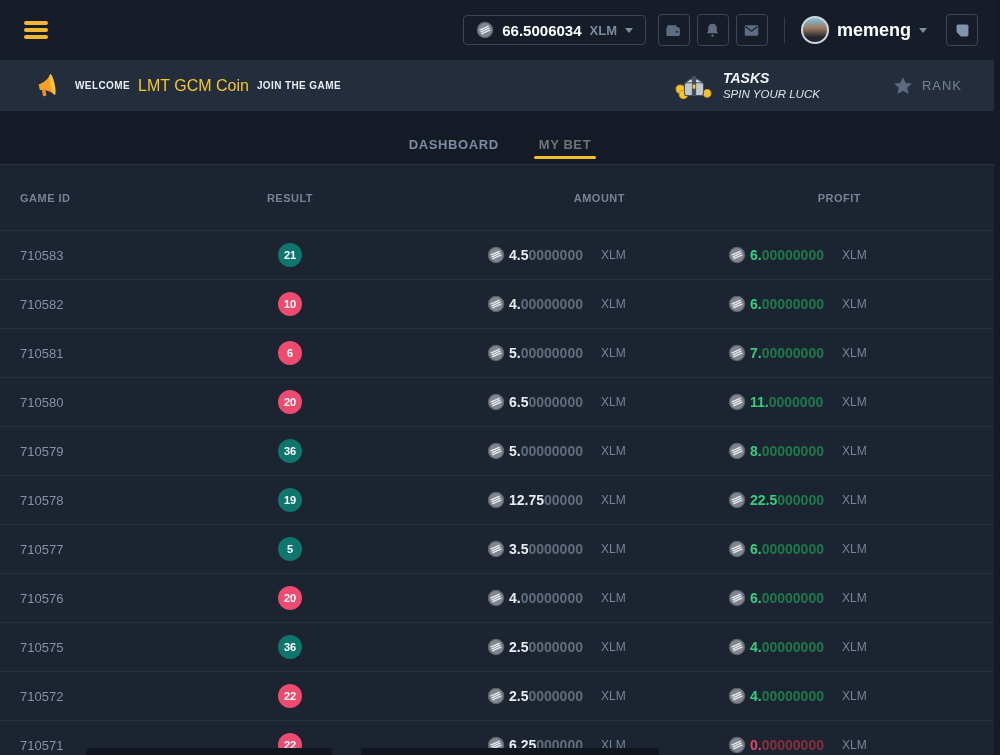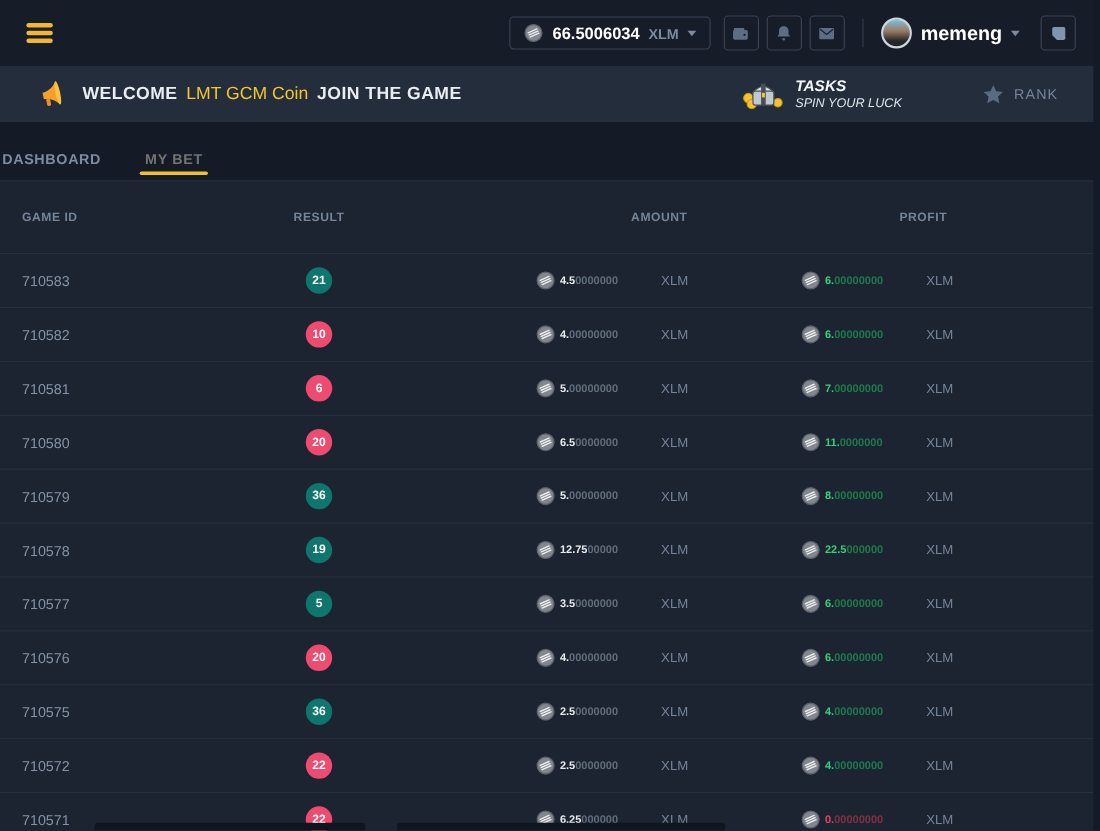--- a/index.html
+++ b/index.html
@@ -21,48 +21,48 @@
   .icon-btn { width:32px; height:32px; border:1px solid #3a4557; border-radius:4px; background:transparent; display:flex; align-items:center; justify-content:center; padding:0; cursor:pointer; }
   .v-divider { width:1px; height:26px; background:#323d4d; margin:0 9px; }
   .user { display:flex; align-items:center; gap:8px; margin-right:12px; cursor:pointer; }
   .avatar { width:28px; height:28px; border-radius:50%; border:2px solid #cdd5dd;
     background: linear-gradient(180deg,#7dc3de 0%, #9b7b63 42%, #23272c 80%); }
   .username { color:#ffffff; font-weight:bold; font-size:18px; }
   
   .banner { height:51px; background:#232d3b; display:flex; align-items:center; padding:0 34px; }
   .banner-left { display:flex; align-items:center; gap:14px; }
   .welcome-text { display:flex; align-items:center; gap:8px; white-space:nowrap; }
-  .w-plain { font-size:16px; font-weight:bold; color:#e9edf2; letter-spacing:.4px; }
+  .w-plain { font-size:10px; font-weight:bold; color:#e9edf2; letter-spacing:.4px; }
   .coin-name { font-size:16px; font-weight:normal; color:#f6c62d; }
   .banner-right { margin-left:auto; display:flex; align-items:center; gap:72px; padding-right:4px; }
   .tasks { display:flex; align-items:center; gap:10px; cursor:pointer; }
   .tasks-text { font-style:italic; line-height:1.25; }
   .tasks-title { font-size:14px; font-weight:bold; color:#f2f5f8; }
   .tasks-sub { font-size:11.5px; color:#dde4eb; }
   .rank { display:flex; align-items:center; gap:8px; color:#75849a; font-size:13px; letter-spacing:1px; cursor:pointer; }
   
-  .tabs-section { height:54px; background:#141b27; border-bottom:1px solid #2a3444; display:flex; justify-content:flex-start; align-items:flex-end; gap:36px; }
+  .tabs-section { height:54px; background:#141b27; border-bottom:1px solid #2a3444; display:flex; justify-content:center; align-items:flex-end; gap:36px; }
   .tab { padding:0 2px 12px; position:relative; color:#7e8ca1; font-size:13px; font-weight:bold; letter-spacing:.6px; cursor:pointer; }
   .tab.active { color:#737373; }
   .tab.active::after { content:""; position:absolute; left:-3px; right:-3px; bottom:5px; height:3px; background:#f2c029; border-radius:2px; }
   
   .table-head { height:65px; display:flex; align-items:center; color:#76849a; font-size:11px; font-weight:bold; letter-spacing:.5px; }
   .h-id { flex:0 0 245px; padding-left:20px; }
   .h-result { flex:0 0 90px; text-align:center; }
   .h-amount { flex:0 0 295px; text-align:right; padding-right:5px; }
   .h-profit { flex:0 0 236px; text-align:right; padding-right:5px; }
   .trow { height:49px; display:flex; align-items:center; border-top:1px solid #27303f; color:#8492a6; font-size:13px; }
   .c-id { flex:0 0 245px; padding-left:20px; }
   .c-result { flex:0 0 90px; display:flex; justify-content:center; }
   .c-amount { flex:0 0 295px; display:flex; align-items:center; gap:4px; padding-left:152px; }
   .c-profit { flex:0 0 236px; display:flex; align-items:center; gap:4px; padding-left:98px; }
   .badge { min-width:24px; height:24px; padding:0 4px; border-radius:50%; display:flex; align-items:center; justify-content:center; color:#fff; font-size:11px; font-weight:bold; }
   .badge.dark { background:#0f766e; }
   .badge.red  { background:#ee4b70; }
-  .num { font-size:10px; font-weight:bold; width:88px; white-space:nowrap; }
+  .num { font-size:14px; font-weight:bold; width:88px; white-space:nowrap; }
   .num b { color:#e9ecf0; font-weight:bold; }
   .num i { font-style:normal; color:#626d7c; }
   .c-profit.win  .num b { color:#35d07f; }
   .c-profit.win  .num i { color:#1e7a4c; }
   .c-profit.loss .num b { color:#e4475f; }
   .c-profit.loss .num i { color:#86303f; }
   .xlm { color:#76849a; font-size:12px; }
   .coin-sm { width:18px; height:18px; flex:0 0 18px; }
   
   .scroll-strip { position:absolute; top:0; right:0; width:6px; height:755px; background:#151b26; }

